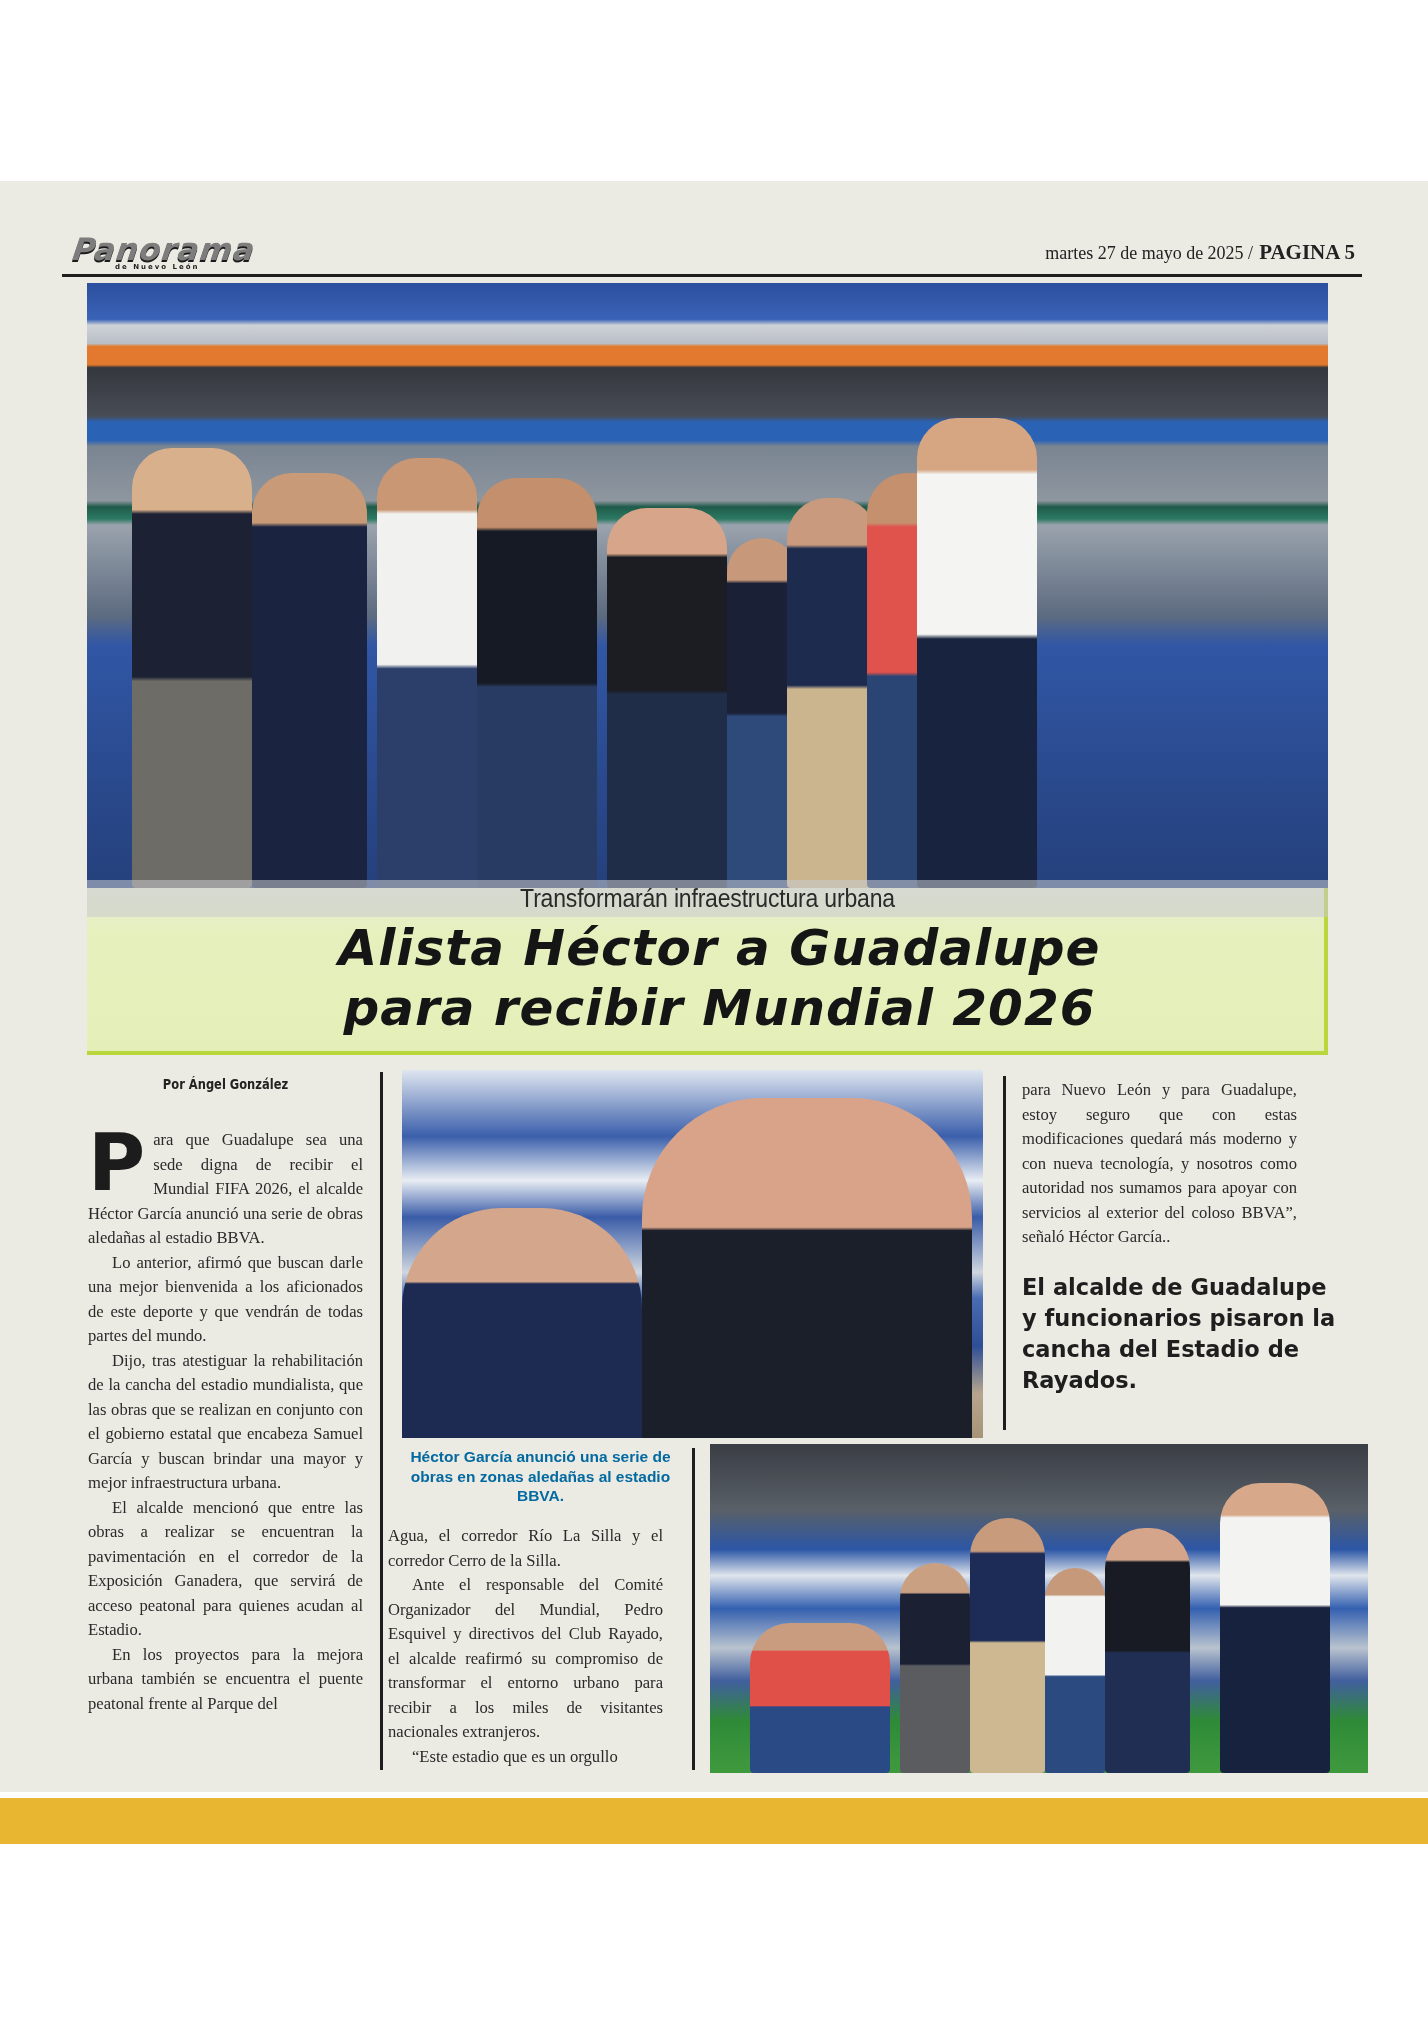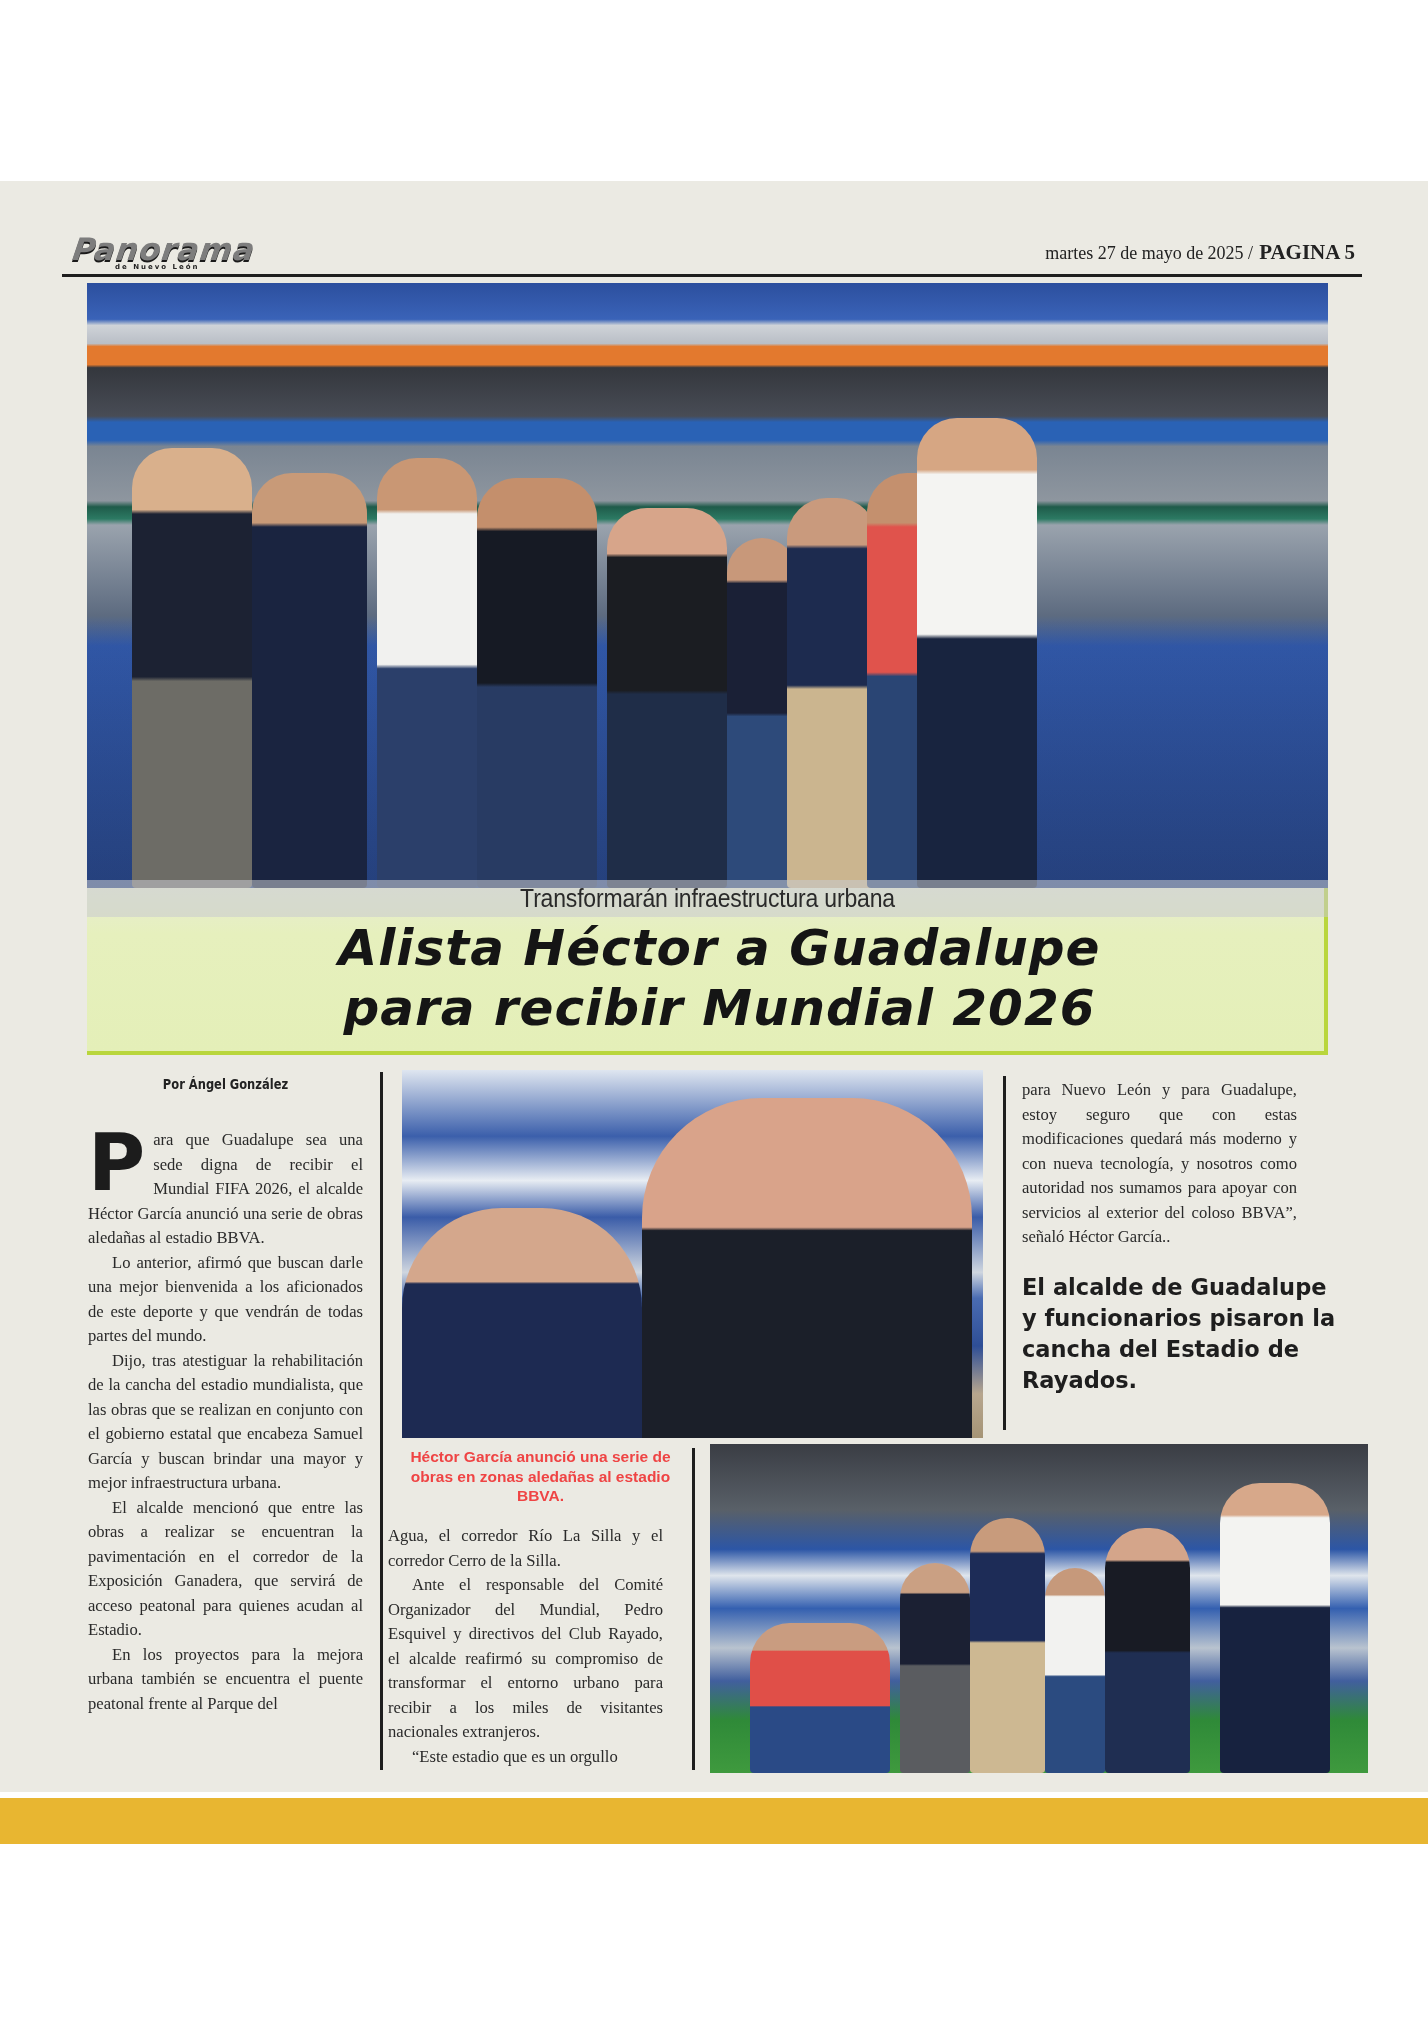--- a/index.html
+++ b/index.html
@@ -49,21 +49,21 @@
              margin:4px 8px 0 0; color:#1c1c1c; }
   .col1 { left:88px; top:1128px; width:275px; }
   .vdiv { width:3px; background:#1e1e1e; }
   .col2 { left:388px; top:1524px; width:275px; }
   .col3 { left:1022px; top:1078px; width:275px; }
 
   .midphoto { left:402px; top:1070px; width:581px; height:368px;
               background:linear-gradient(180deg, #dfe6f0 0%, #3b5fab 18%, #e8edf3 30%, #3a5ca8 40%, #cfd6df 55%,
                                          #4a6cb2 62%, #2e4e96 75%, #b7a68e 88%, #a59476 100%); }
   .caption { left:398px; top:1447px; width:285px; text-align:center; font-family:"Liberation Sans", sans-serif;
-             font-weight:bold; font-size:15.5px; line-height:19.5px; color:#ef4444; }
+             font-weight:bold; font-size:15.5px; line-height:19.5px; color:#0369a1; }
   .botphoto { left:710px; top:1444px; width:658px; height:329px;
               background:linear-gradient(180deg, #3a3d44 0%, #596068 20%, #2c56a6 32%, #dfe5ec 40%, #3460b0 50%,
                                          #b9c3cf 62%, #415f9e 72%, #2f8a38 84%, #3f9a3e 100%); }
   .pullquote { left:1022px; top:1272px; width:320px; font-family:"DejaVu Sans", sans-serif; font-weight:bold;
                font-size:22.5px; line-height:31px; color:#1e1e1e; }
 
   .footer-band { left:0; top:1798px; width:1428px; height:46px; background:#e8b631; }
 </style>
 </head>
 <body>

